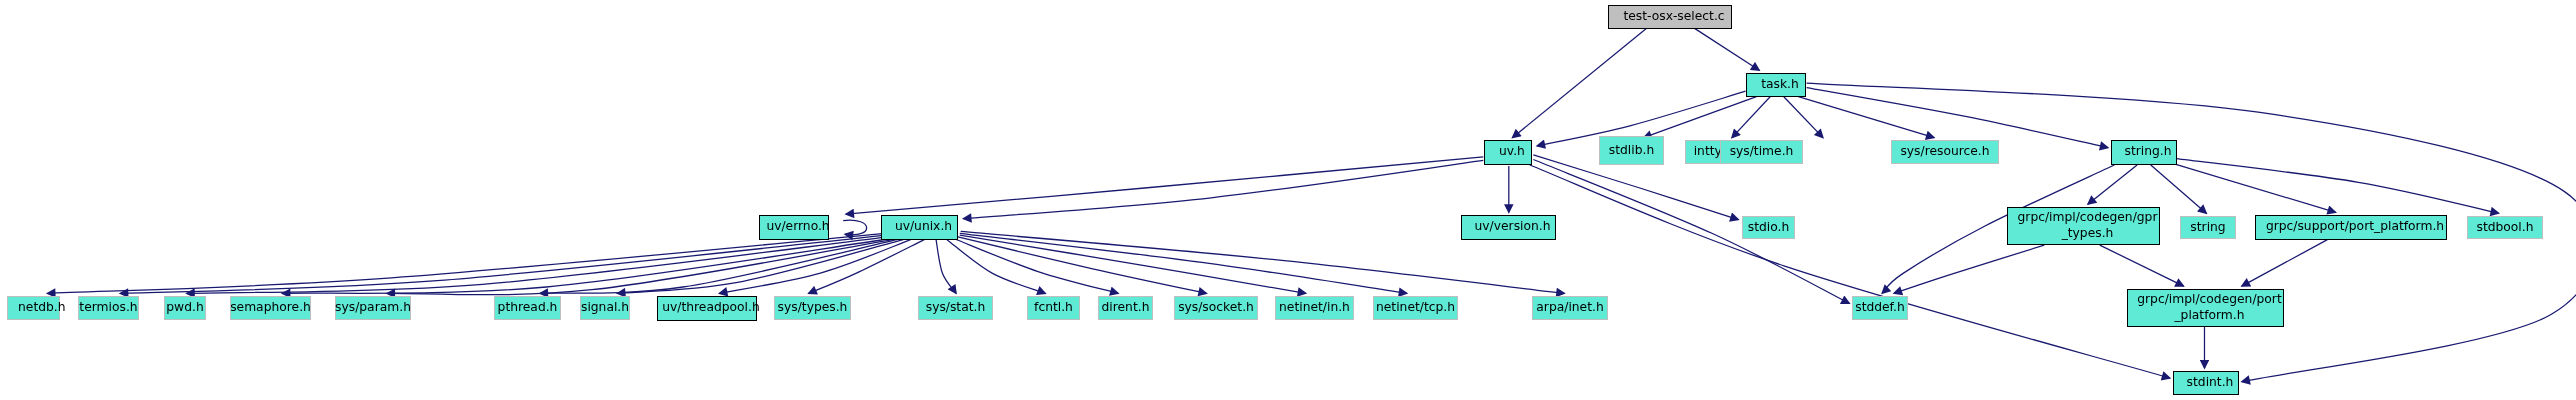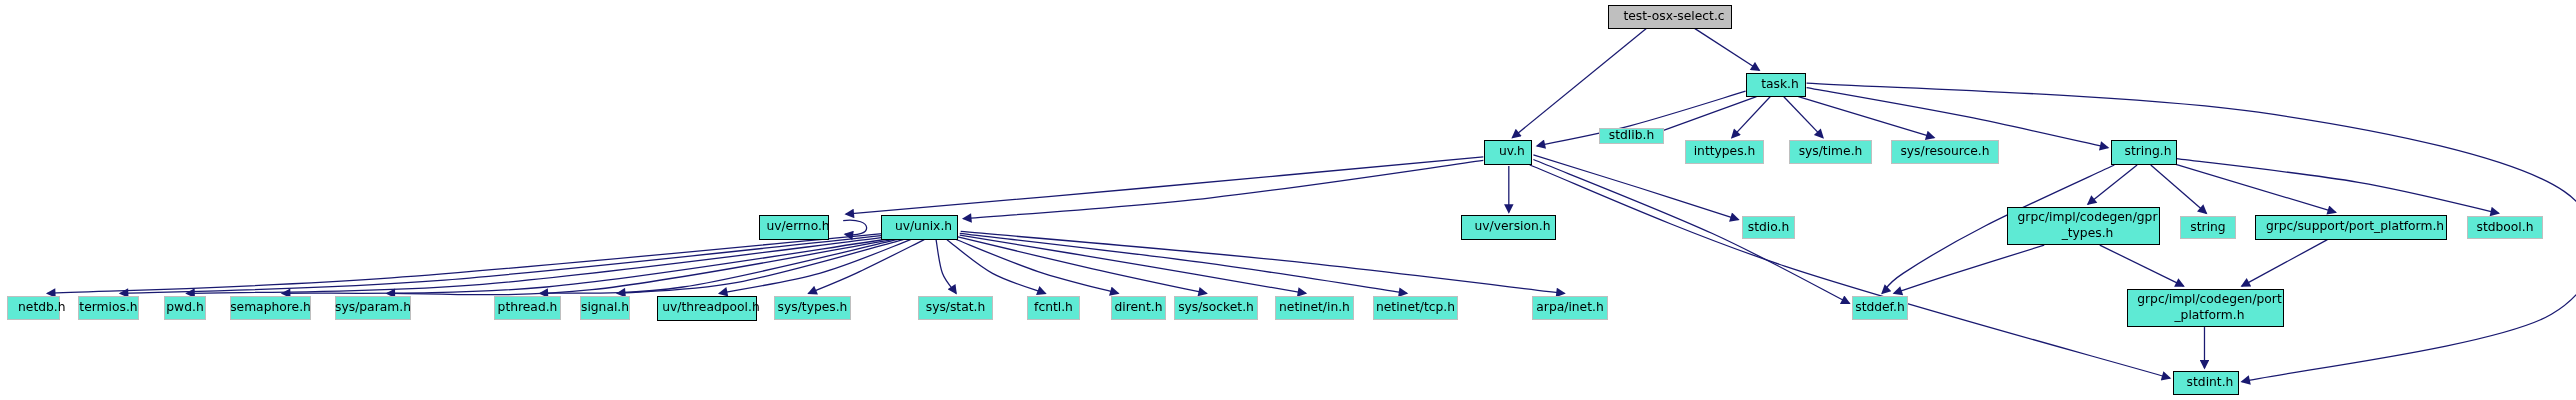--- a/index.html
+++ b/index.html
@@ -65,23 +65,23 @@
         <path class="edge" d="M2245,269 C2227.5,274.5 2167.5,293.1666666666667 2140,302 C2112.5,310.8333333333333 2090,318.6666666666667 2080,322" marker-end="url(#arrow)"></path>
         <path class="edge" d="M2306,269 L2398,314" marker-end="url(#arrow)"></path>
         <path class="edge" d="M2556,263 L2462,314" marker-end="url(#arrow)"></path>
         <path class="edge" d="M2421,359 L2421,404" marker-end="url(#arrow)"></path>
       </g>
   </svg>
   <div id="node-layer">
       <div class="node root internal" style="left: 1608px; top: 4.6px; width: 124px; height: 24px;"><span>test-osx-select.c</span></div>
       <div class="node internal" style="left: 1746px; top: 73px; width: 60px; height: 24px;"><span>task.h</span></div>
       <div class="node internal" style="left: 1484px; top: 140px; width: 48px; height: 24.6px;"><span>uv.h</span></div>
-      <div class="node external" style="left: 1599px; top: 128px; width: 65px; height: 16px;"><span>stdlib.h</span></div>
+      <div class="node external" style="left: 1599px; top: 136px; width: 65px; height: 29px;"><span>stdlib.h</span></div>
       <div class="node external" style="left: 1685px; top: 140px; width: 79px; height: 24px;"><span>inttypes.h</span></div>
-      <div class="node external" style="left: 1789px; top: 140px; width: 83px; height: 24px;"><span>sys/time.h</span></div>
+      <div class="node external" style="left: 1720px; top: 140px; width: 83px; height: 24px;"><span>sys/time.h</span></div>
       <div class="node external" style="left: 1891px; top: 140px; width: 108px; height: 24px;"><span>sys/resource.h</span></div>
       <div class="node internal" style="left: 2111px; top: 140px; width: 66px; height: 24.6px;"><span>string.h</span></div>
       <div class="node internal" style="left: 759px; top: 215px; width: 70px; height: 24.6px;"><span>uv/errno.h</span></div>
       <div class="node internal" style="left: 881px; top: 215px; width: 77px; height: 24.6px;"><span>uv/unix.h</span></div>
       <div class="node internal" style="left: 1461px; top: 215px; width: 95px; height: 24.6px;"><span>uv/version.h</span></div>
       <div class="node external" style="left: 1742px; top: 216px; width: 53px; height: 23px;"><span>stdio.h</span></div>
       <div class="node internal" style="left: 2007px; top: 207px; width: 153px; height: 38px;"><span>grpc/impl/codegen/gpr
 _types.h</span></div>
       <div class="node external" style="left: 2180px; top: 216px; width: 56px; height: 23px;"><span>string</span></div>
       <div class="node internal" style="left: 2255px; top: 215px; width: 192px; height: 24.6px;"><span>grpc/support/port_platform.h</span></div>
@@ -90,21 +90,21 @@
       <div class="node external" style="left: 78px; top: 296px; width: 61px; height: 24px;"><span>termios.h</span></div>
       <div class="node external" style="left: 164px; top: 296px; width: 42px; height: 24px;"><span>pwd.h</span></div>
       <div class="node external" style="left: 230px; top: 296px; width: 81px; height: 24px;"><span>semaphore.h</span></div>
       <div class="node external" style="left: 335px; top: 296px; width: 76px; height: 24px;"><span>sys/param.h</span></div>
       <div class="node external" style="left: 494px; top: 296px; width: 67px; height: 24px;"><span>pthread.h</span></div>
       <div class="node external" style="left: 580px; top: 296px; width: 50px; height: 24px;"><span>signal.h</span></div>
       <div class="node internal" style="left: 657px; top: 296px; width: 100px; height: 24.6px;"><span>uv/threadpool.h</span></div>
       <div class="node external" style="left: 774px; top: 296px; width: 77px; height: 24px;"><span>sys/types.h</span></div>
       <div class="node external" style="left: 918px; top: 296px; width: 75px; height: 24px;"><span>sys/stat.h</span></div>
       <div class="node external" style="left: 1027px; top: 296px; width: 53px; height: 24px;"><span>fcntl.h</span></div>
-      <div class="node external" style="left: 1098px; top: 296px; width: 55px; height: 24px; margin-left: 13px;"><span>dirent.h</span></div>
+      <div class="node external" style="left: 1098px; top: 296px; width: 55px; height: 24px;"><span>dirent.h</span></div>
       <div class="node external" style="left: 1174px; top: 296px; width: 84px; height: 24px;"><span>sys/socket.h</span></div>
       <div class="node external" style="left: 1275px; top: 296px; width: 79px; height: 24px;"><span>netinet/in.h</span></div>
       <div class="node external" style="left: 1373px; top: 296px; width: 85px; height: 24px;"><span>netinet/tcp.h</span></div>
       <div class="node external" style="left: 1532px; top: 296px; width: 76px; height: 24px;"><span>arpa/inet.h</span></div>
       <div class="node external" style="left: 1852px; top: 296px; width: 56px; height: 24px;"><span>stddef.h</span></div>
       <div class="node internal" style="left: 2127px; top: 289px; width: 157px; height: 38px;"><span>grpc/impl/codegen/port
 _platform.h</span></div>
       <div class="node internal" style="left: 2173px; top: 371px; width: 66px; height: 24px;"><span>stdint.h</span></div>
     </div>
 </div>

